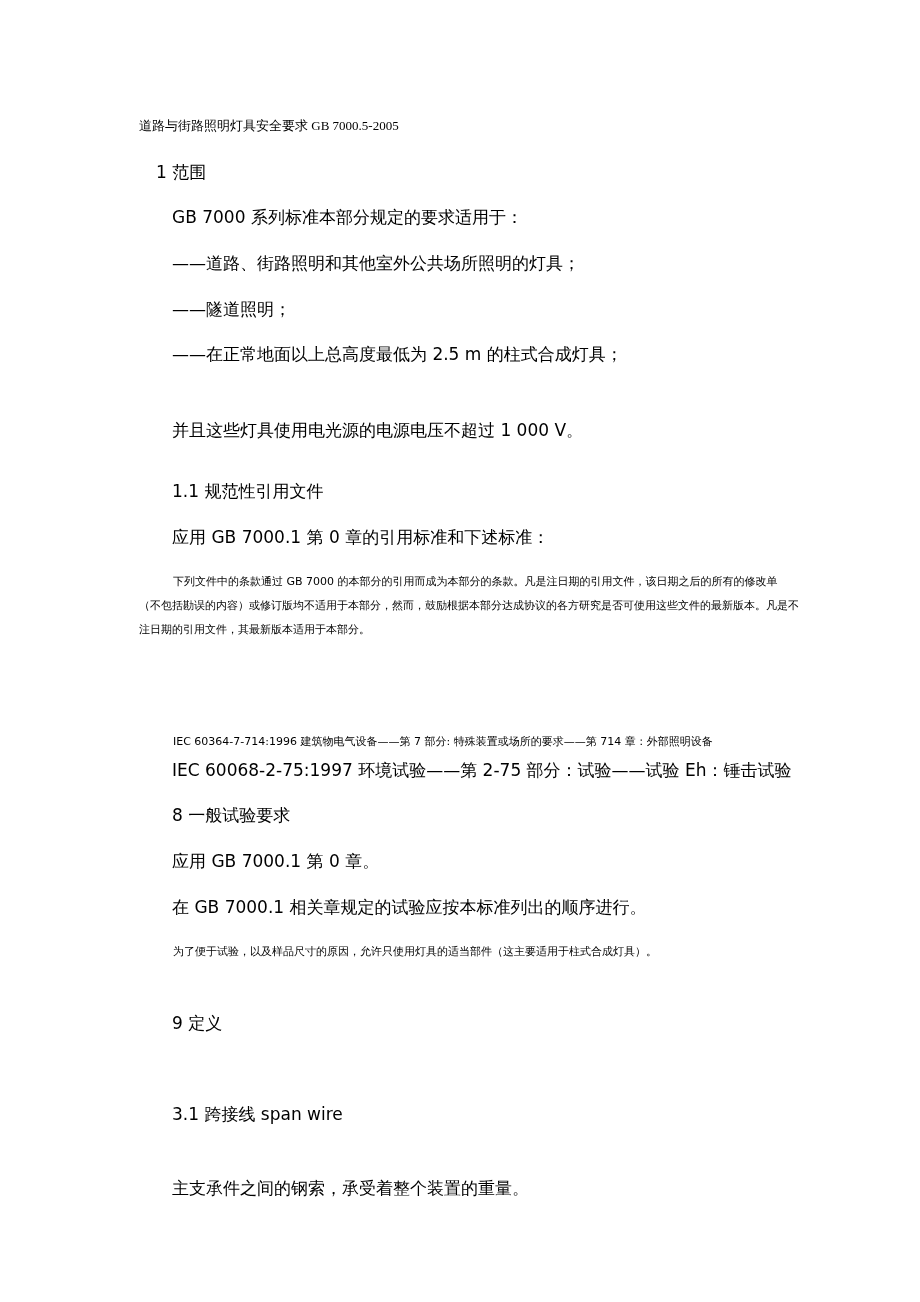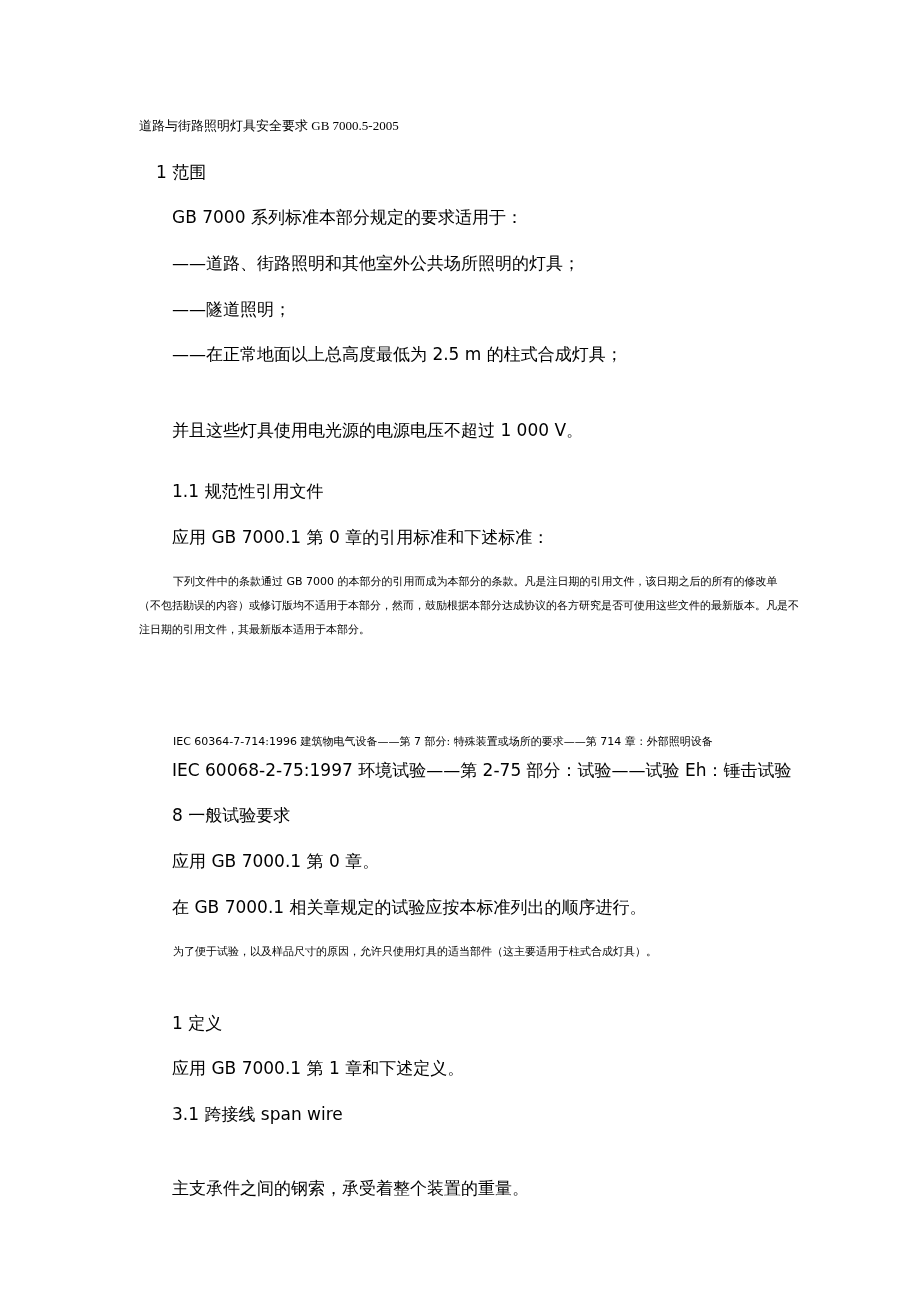--- a/index.html
+++ b/index.html
@@ -74,21 +74,20 @@
   <div class="line sans" style="left:172px; top:760px;">IEC  60068-2-75:1997 环境试验——第 2-75 部分：试验——试验 Eh：锤击试验</div>
 
   <div class="line sans" style="left:172px; top:805px;">8  一般试验要求</div>
 
   <div class="line sans" style="left:172px; top:851px;">应用 GB  7000.1 第 0 章。</div>
 
   <div class="line sans" style="left:172px; top:897px;">在 GB  7000.1 相关章规定的试验应按本标准列出的顺序进行。</div>
 
   <div class="para sans" style="left:139px; top:940px; width:660px;">为了便于试验，以及样品尺寸的原因，允许只使用灯具的适当部件（这主要适用于柱式合成灯具）。</div>
 
-  <div class="line sans" style="left:172px; top:1013px;">1  定义</div>
+  <div class="line sans" style="left:172px; top:1013px;">9  定义</div>
 
-  <div class="line sans" style="left:172px; top:1058px;">应用 GB  7000.1 第 1 章和下述定义。</div>
 
   <div class="line sans" style="left:172px; top:1104px;">3.1  跨接线  span  wire</div>
 
   <div class="line sans" style="left:172px; top:1150px;margin-top:28px;">主支承件之间的钢索，承受着整个装置的重量。</div>
 
 </div>
 
 </body></html>

